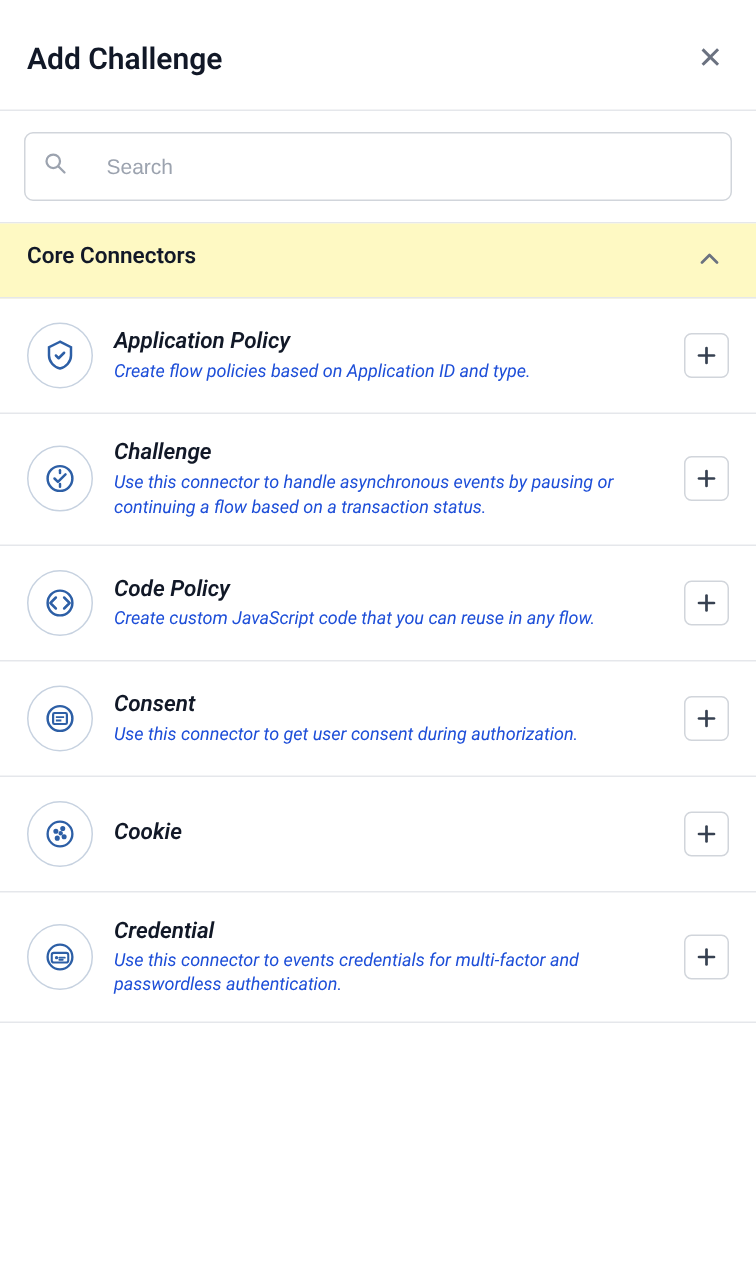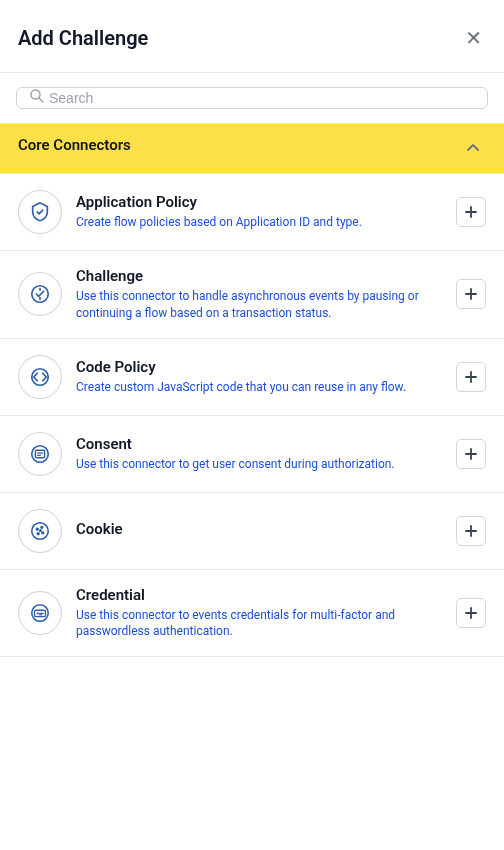--- a/index.html
+++ b/index.html
@@ -53,22 +53,22 @@
     .search-container {
       padding: 14px 16px;
       border-bottom: 1px solid #e5e7eb;
     }
 
     .search-input-wrapper {
       display: flex;
       align-items: center;
       border: 1px solid #d1d5db;
       border-radius: 6px;
-      padding: 0 12px;
-      gap: 4px;
+      padding: 12px 12px;
+      gap: 26px;
       background: #fff;
     }
 
     .search-icon {
       color: #9ca3af;
       font-size: 16px;
     }
 
     .search-input {
       border: none;
@@ -77,21 +77,21 @@
       color: #374151;
       width: 100%;
       background: transparent;
     }
 
     .search-input::placeholder {
       color: #9ca3af;
     }
 
     .section-header {
-      background: #fde047;
+      background: #fef9c3;
       padding: 12px 18px;
       display: flex;
       align-items: flex-start;
       justify-content: space-between;
       border-bottom: 1px solid #e5e7eb;
     }
 
     .section-header-content {
       flex: 1;
     }
@@ -140,20 +140,21 @@
       align-items: center;
       justify-content: center;
       flex-shrink: 0;
       color: #2d5fa6;
       font-size: 18px;
       background: #fff;
     }
 
     .connector-info {
       flex: 1;
+      font-style: italic;
     }
 
     .connector-name {
       font-size: 15px;
       font-weight: 600;
       color: #111827;
       margin-bottom: 3px;
     }
 
     .connector-desc {

